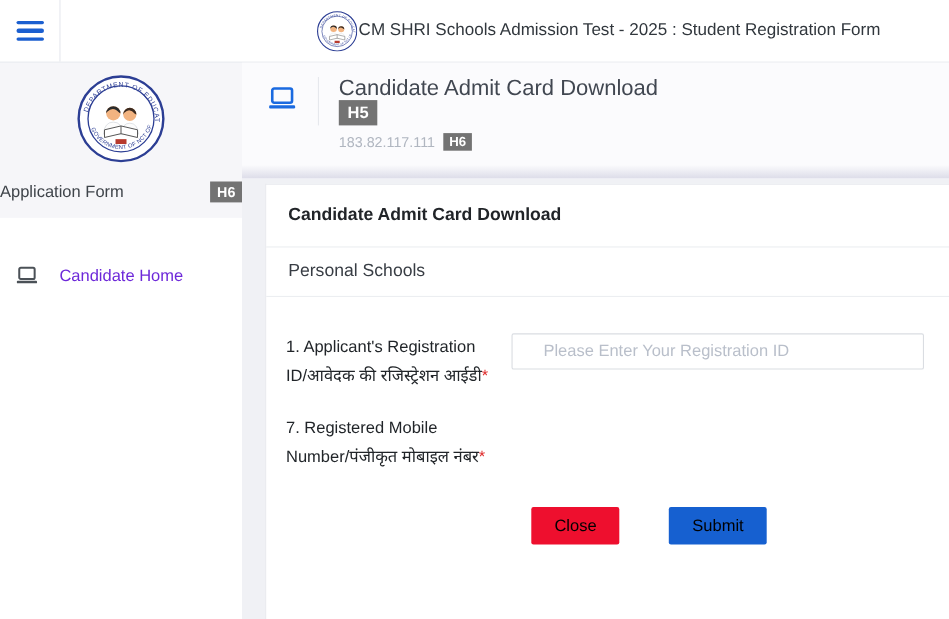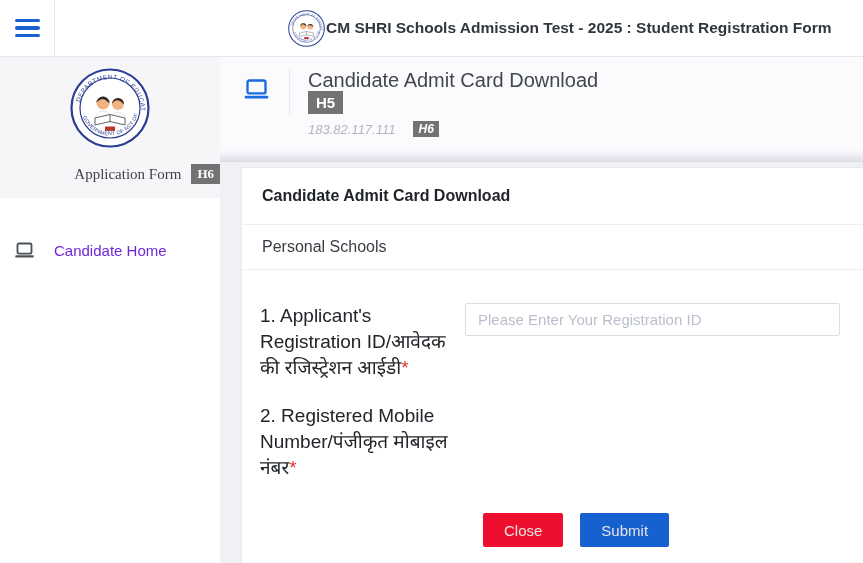--- a/index.html
+++ b/index.html
@@ -7,73 +7,73 @@
     font-family:"Liberation Sans","DejaVu Sans",sans-serif; }
 
   
   .navbar { position:relative; height:57px; background:#fff; border-bottom:1px solid #e6e8ee; }
   .nav-toggle-area { position:absolute; left:0; top:0; width:55px; height:56px;
     border-right:1px solid #e6e8ee; display:flex; align-items:center; justify-content:center; cursor:pointer; }
   .hamburger { width:25px; }
   .hamburger span { display:block; height:3.5px; border-radius:2px; background:#1b5fd0; margin:4px 0; }
   .brand { position:absolute; left:288px; top:0; height:56px; display:flex; align-items:center; }
   .brand-logo { width:37px; height:37px; flex:0 0 37px; }
-  .brand-title { font-size:15.5px; font-weight:700; color:#31373d; margin-left:1px; }
+  .brand-title { font-size:15.5px; font-weight:400; color:#31373d; margin-left:1px; }
 
   
   .layout { display:flex; height:506px; }
 
   
   .sidebar { width:220px; flex:0 0 220px; background:#fff; }
   .sidebar-top { background:#f6f6f9; padding:11px 0 14px; text-align:center; }
   .sidebar-logo { width:80px; height:80px; }
-  .sidebar-app-row { margin-top:12px; display:flex; align-items:center; justify-content:flex-end; gap:10px;font-family:Liberation Serif, serif; }
+  .sidebar-app-row { margin-top:12px; display:flex; align-items:center; justify-content:space-between; gap:23px; }
   .sidebar-app-label { font-size:15px; color:#3f444a; }
   .badge { background:#737373; color:#fff; font-weight:700; display:inline-block; }
   .badge-md { font-size:13px; padding:2px 6px; }
   .badge-lg { font-size:15px; padding:3px 8px; }
   .badge-sm { font-size:12px; padding:1px 5px; }
   .side-nav { padding-top:32px; }
   .side-nav-item { display:flex; align-items:center; gap:19px; padding:10px 14px; cursor:pointer; }
   .side-nav-item .icon { color:#4b5157; }
   .side-nav-label { font-size:15px; color:#6d28d9; }
 
   
   .content { flex:1; position:relative; background:#f0f1f5; min-width:0; }
   .content-header { position:relative; height:105px; background:#fbfbfd; padding:10px 0 0 23px;
     display:flex; align-items:flex-start; }
   .content-header::after { content:""; position:absolute; left:0; right:0; bottom:0; height:12px;
     background:linear-gradient(to bottom, rgba(226,226,238,0), rgba(201,201,220,0.6)); }
   .ch-icon { color:#1a6ae0; margin-top:9px; }
   .ch-divider { width:1px; height:44px; background:#e6e8ed; margin:3px 18px 0 19px; }
   .ch-title { font-size:20px; color:#414751; line-height:1.1; padding-top:2px; }
-  .ch-ip-row { margin-top:7px; display:flex; align-items:center; gap:18px;font-style:italic; }
+  .ch-ip-row { margin-top:7px; display:flex; align-items:center; gap:8px; }
   .ch-ip { font-size:13px; color:#b0b6c0; }
 
   
   .content-body { height:calc(100% - 105px); padding:5px 0 0 21px; }
   .card { height:110%; background:#fff; border:1px solid #e9eaef; border-right:none; border-bottom:none; }
   .card-header { padding:0 20px; height:57px; display:flex; align-items:center;
     border-bottom:1px solid #eceef1; font-size:16px; font-weight:700; color:#212428; }
   .card-section { padding:0 20px; height:45px; display:flex; align-items:center;
     border-bottom:1px solid #eceef1; font-size:16px; color:#383d44; }
   .card-form { padding:33px 23px 0 18px; }
   .form-row { display:flex; margin-bottom:22px; }
-  .form-label { flex:0 0 205px; padding-right:16px; font-size:19px; line-height:26px; color:#212529; }
+  .form-label { flex:0 0 205px; padding-right:16px; font-size:15px; line-height:26px; color:#212529; }
   .req { color:#e03131; }
   .form-input-wrap { flex:1; }
   .form-input { width:100%; height:33px; border:1px solid #dadde2; border-radius:2px;
-    padding:0 12px; font-size:15px; color:#495057; background:#fff; outline:none;
+    padding:0 28px; font-size:15px; color:#495057; background:#fff; outline:none;
     font-family:"Liberation Sans","DejaVu Sans",sans-serif; }
   .form-input::placeholder { color:#b9bfca; }
   .btn-row { margin:32px 0 0 223px; display:flex; gap:17px; }
-  .btn { border:none; height:34px; padding:0 21px; font-size:15px; color:#e5e5e5;
+  .btn { border:none; height:34px; padding:0 21px; font-size:15px; color:#000000;
     border-radius:2px; cursor:pointer; font-family:"Liberation Sans","DejaVu Sans",sans-serif; }
   .btn-close { background:#ee0f2e; }
-  .btn-submit { background:#1660d0; }
+  .btn-submit { background:#1660d0;margin-left:28px; }
 </style>
 </head>
 <body>
 
 <svg width="0" height="0" style="position:absolute" aria-hidden="true">
   <defs>
     <symbol id="emblem" viewBox="0 0 80 80">
       <circle cx="40" cy="40" r="38.5" fill="#fff" stroke="#2c3e94" stroke-width="2.2"></circle>
       <circle cx="40" cy="40" r="30" fill="none" stroke="#2c3e94" stroke-width="1.2"></circle>
       <path id="arcTop" d="M 9 42 A 31 31 0 1 1 71 42" fill="none"></path>
@@ -168,21 +168,21 @@
             <div class="form-label">
               <span>1. Applicant's Registration ID/आवेदक की रजिस्ट्रेशन आईडी</span><span class="req">*</span>
             </div>
             <div class="form-input-wrap">
               <input class="form-input" type="text" placeholder="Please Enter Your Registration ID" style="">
             </div>
           </div>
 
           <div class="form-row">
             <div class="form-label">
-              <span>2. Registered Mobile Number/पंजीकृत मोबाइल नंबर</span><span class="req">*</span>
+              <span>7. Registered Mobile Number/पंजीकृत मोबाइल नंबर</span><span class="req">*</span>
             </div>
           </div>
 
           <div class="btn-row">
             <button class="btn btn-close">Close</button>
             <button class="btn btn-submit">Submit</button>
           </div>
         </div>
       </section>
     </div>

